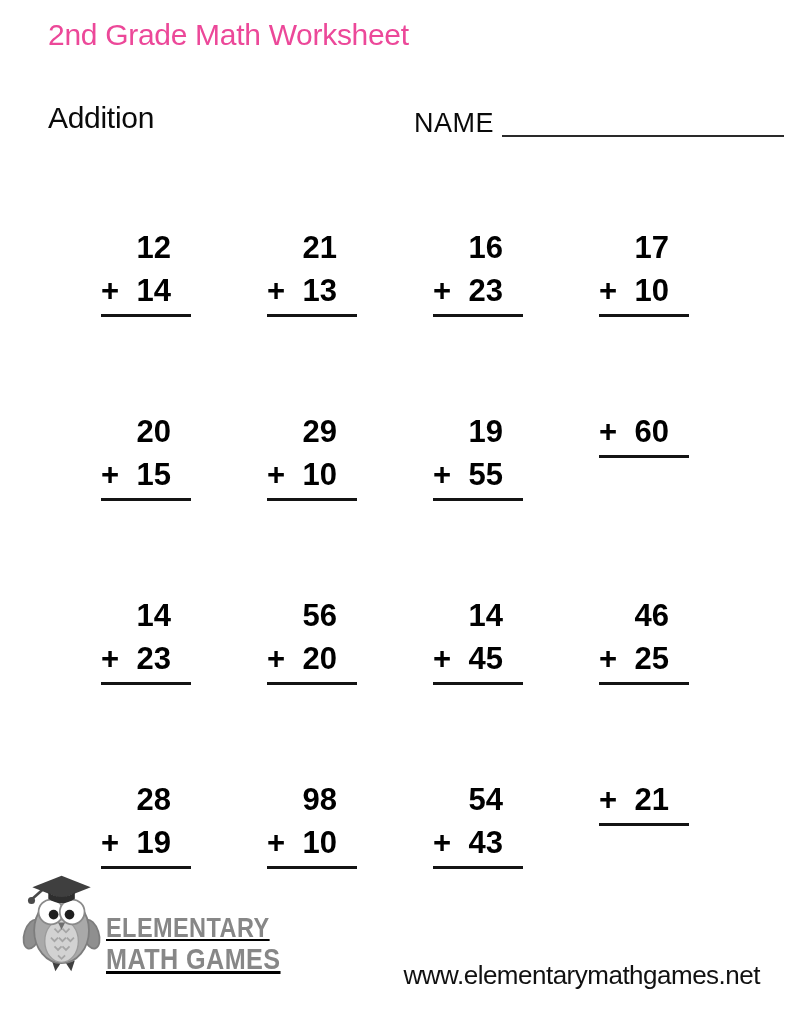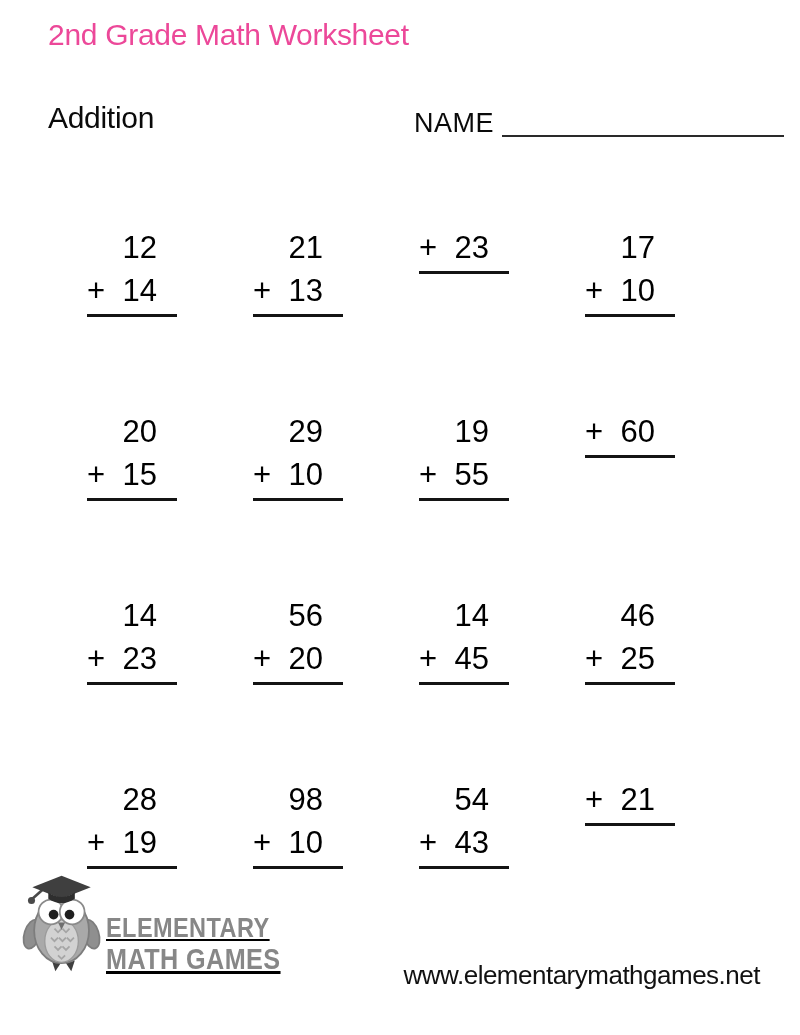--- a/index.html
+++ b/index.html
@@ -44,26 +44,27 @@
   }
   .name-line {
     width: 282px;
     height: 2px;
     background: #2a2a2a;
     margin-left: 8px;
     margin-bottom: 2px;
   }
   .problems-grid {
     position: absolute;
-    left: 87px;
+    left: 101px;
     top: 226px;
     display: grid;
     grid-template-columns: repeat(4, 90px);
     column-gap: 76px;
     row-gap: 93px;
+    font-weight: bold;
   }
   .problem { width: 90px; }
   .problem .top-addend {
     font-size: 31px;
     line-height: 43px;
     text-align: right;
     padding-right: 20px;
   }
   .problem .bottom-row {
     display: flex;
@@ -134,20 +135,21 @@
     <div class="problem">
       <div class="top-addend">21</div>
       <div class="bottom-row">
           <span>+</span>
           <span>13</span>
         </div>
       <div class="rule"></div>
     </div>
 
     <div class="problem">
+      <div class="top-addend">16</div>
       <div class="bottom-row">
           <span>+</span>
           <span>23</span>
         </div>
       <div class="rule"></div>
     </div>
 
     <div class="problem">
       <div class="top-addend">17</div>
       <div class="bottom-row">

